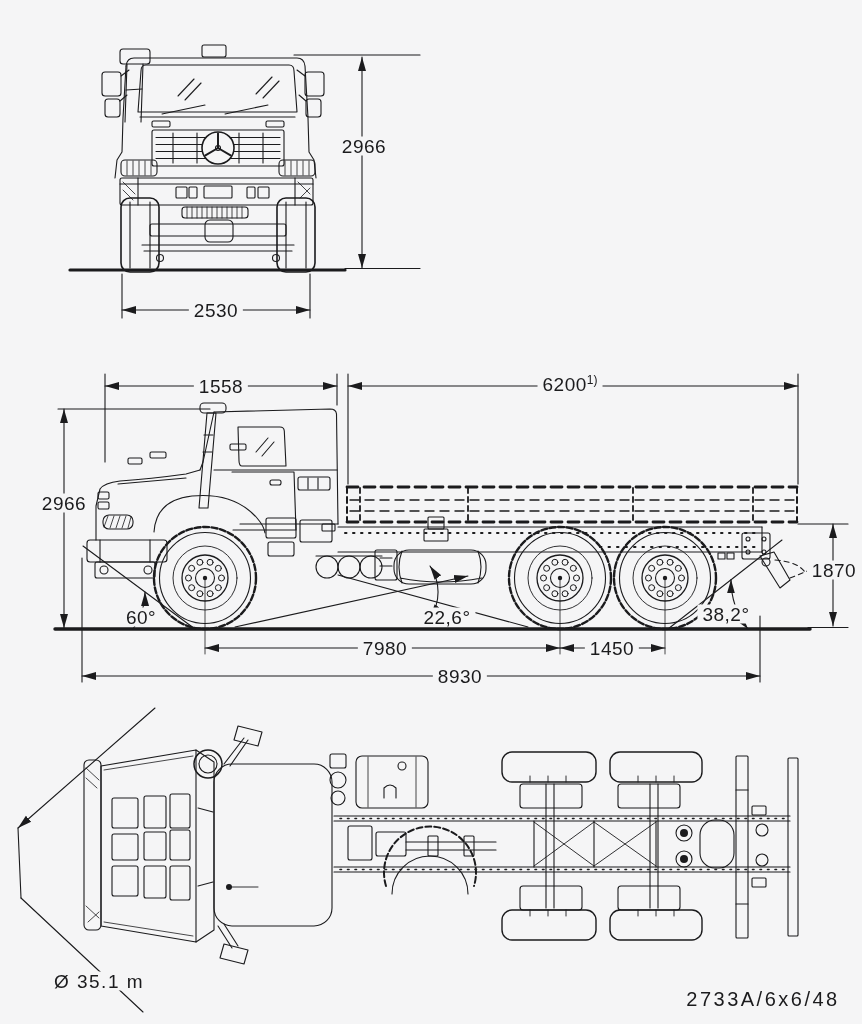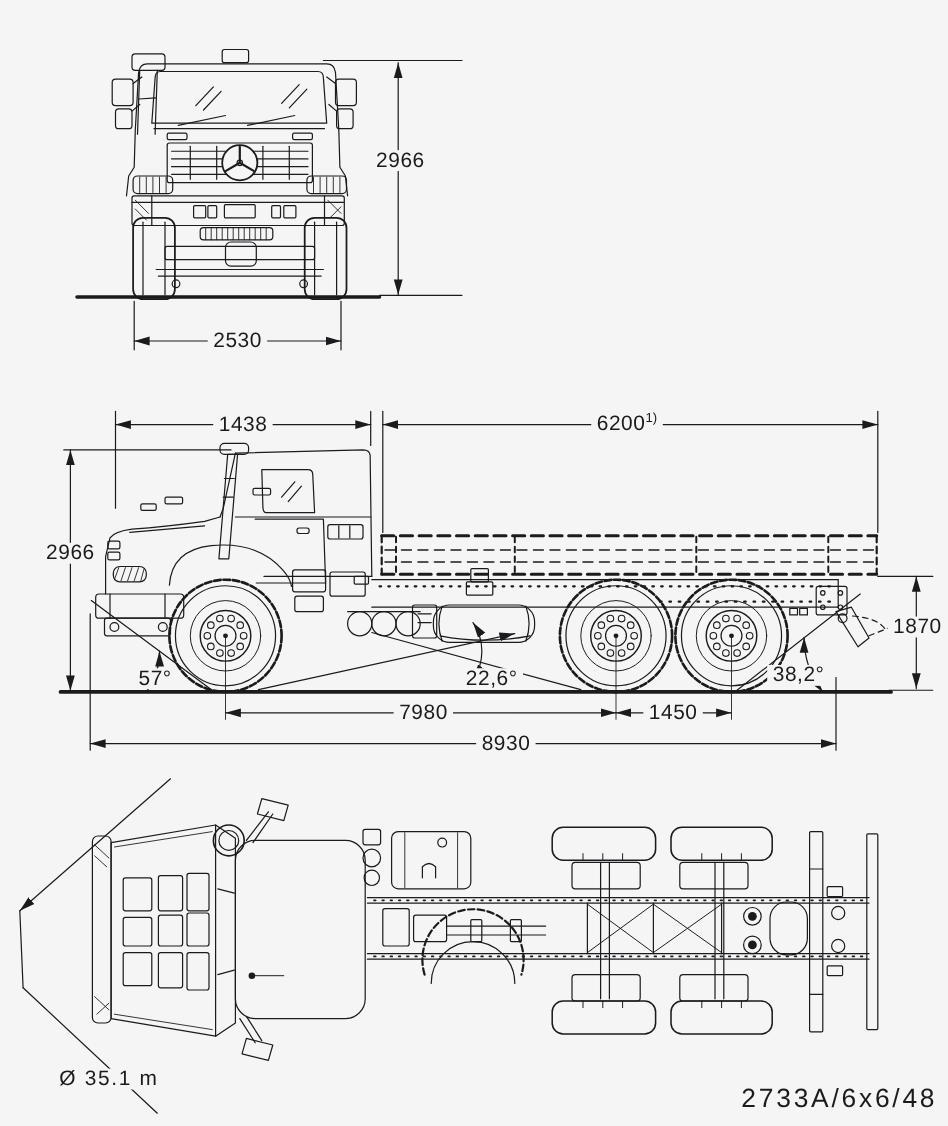--- a/index.html
+++ b/index.html
@@ -2,21 +2,21 @@
 <html><head>
 <meta charset="utf-8">
 <style>
   html,body{margin:0;padding:0;}
   body{background:#e9e9ec;font-family:"Liberation Sans",sans-serif;}
   #stage{position:relative;width:862px;height:1024px;background:#f5f5f6;overflow:hidden;margin:0 auto;text-decoration:underline;}
   #lineart{position:absolute;left:0;top:0;}
   .lbl{position:absolute;transform:translate(-50%,-50%);font:19px "Liberation Sans",sans-serif;
        color:#1b1b1d;background:#f5f5f6;padding:0 5px;white-space:nowrap;letter-spacing:.5px;line-height:1;}
   .lbl sup{font-size:12px;letter-spacing:0;}
-  .model{font-size:24px;letter-spacing:2.5px;text-align:center;}
+  .model{font-size:20px;letter-spacing:2.5px;text-align:center;}
   .turn{letter-spacing:1.5px;}
 </style>
 </head>
 <body>
 
 <div id="stage">
 
 <svg id="lineart" width="862" height="1024" viewBox="0 0 862 1024">
   <defs>
     <marker id="ar" markerUnits="userSpaceOnUse" markerWidth="15" markerHeight="12" refX="14" refY="6" orient="auto-start-reverse">
@@ -393,25 +393,25 @@
     <rect x="502" y="910" width="94" height="30" rx="10" stroke-width="1.4"></rect>
     <rect x="610" y="910" width="92" height="30" rx="10" stroke-width="1.4"></rect>
     <path d="M530,776 L530,782 M548,776 L548,782 M566,776 L566,782 M638,776 L638,782 M656,776 L656,782 M674,776 L674,782" stroke-width="0.9"></path>
     <path d="M530,910 L530,916 M548,910 L548,916 M566,910 L566,916 M638,910 L638,916 M656,910 L656,916 M674,910 L674,916" stroke-width="0.9"></path>
   </g>
 </svg>
 
   <div class="lbl" style="left:364px;top:146px">2966</div>
   <div class="lbl" style="left:216px;top:310px">2530</div>
 
-  <div class="lbl" style="left:221px;top:386px">1438</div>
+  <div class="lbl" style="left:221px;top:386px">1558</div>
   <div class="lbl" style="left:570px;top:384px"><span>6200</span><sup>1)</sup></div>
   <div class="lbl" style="left:64px;top:503px">2966</div>
   <div class="lbl" style="left:834px;top:570px">1870</div>
-  <div class="lbl" style="left:141px;top:617px">57°</div>
+  <div class="lbl" style="left:141px;top:617px">60°</div>
   <div class="lbl" style="left:447px;top:617px">22,6°</div>
   <div class="lbl" style="left:726px;top:614px">38,2°</div>
   <div class="lbl" style="left:385px;top:648px">7980</div>
   <div class="lbl" style="left:612px;top:648px">1450</div>
   <div class="lbl" style="left:460px;top:676px">8930</div>
 
   <div class="lbl turn" style="left:99px;top:981px">Ø 35.1 m</div>
   <div class="lbl model" style="left:763px;top:999px">2733A/6x6/48</div>
 
 </div>

